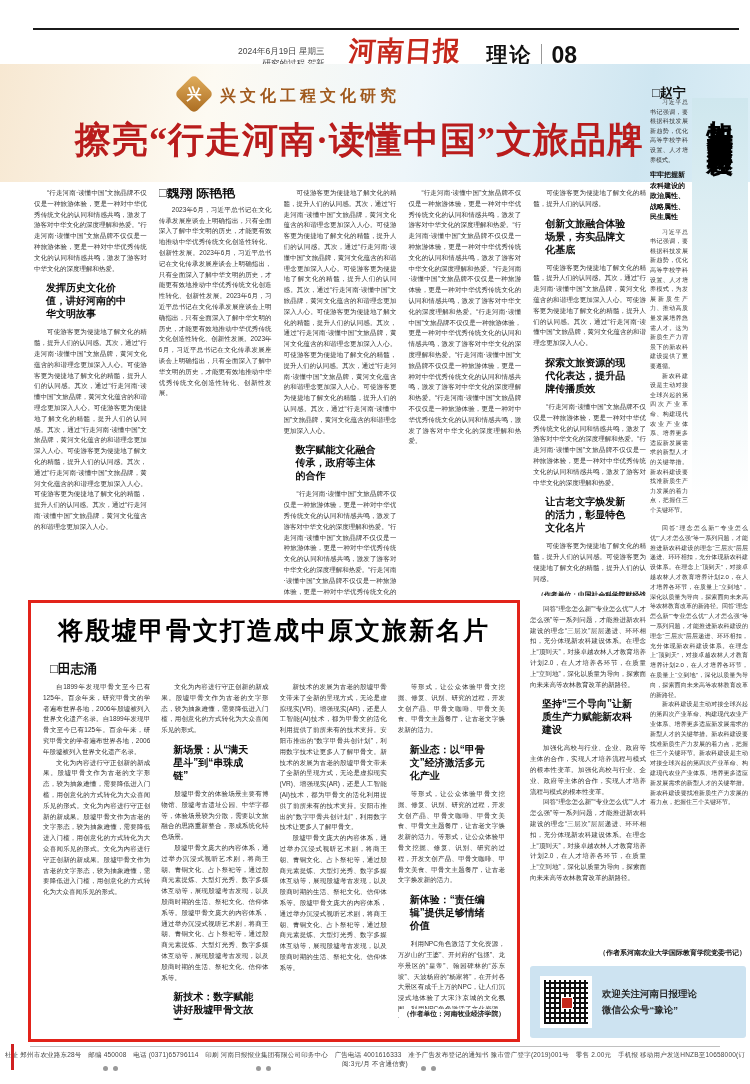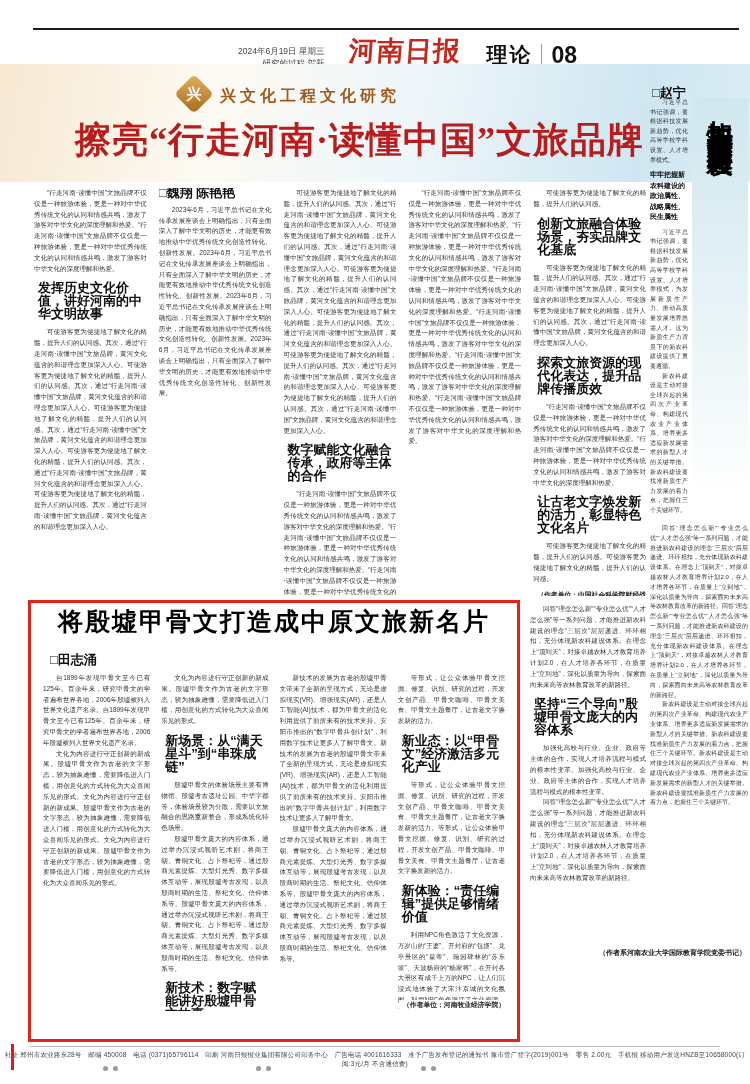--- a/index.html
+++ b/index.html
@@ -22,28 +22,28 @@
   .seal{left:180px;top:80px;width:28px;height:28px;transform:rotate(45deg);border-radius:5px;
         background:linear-gradient(135deg,#e3b05f,#a96a1f);display:flex;align-items:center;justify-content:center;}
   .seal span{transform:rotate(-45deg);color:#fff;font-size:15px;font-weight:bold;}
   .banner-label{left:220px;top:86px;font-size:16px;font-weight:bold;color:#a05a1e;letter-spacing:4px;}
   .main-headline{left:36px;top:116px;width:608px;text-align:right;font-size:36px;font-weight:900;
                  color:#b91c1c;letter-spacing:1px;white-space:nowrap;font-family:"Liberation Serif",serif;}
   
   .news{font-size:6.5px;line-height:10.8px;text-align:justify;color:#333;overflow:hidden;}
   .news p{margin:0;text-indent:2em;}
   .byline{font-size:13px;font-weight:bold;color:#111;margin:0 0 6px 0;}
-  .subhead{font-size:13px;line-height:13px;font-weight:bold;color:#0f0f0f;margin:7px 4px;text-align:left;}
+  .subhead{font-size:10px;line-height:13px;font-weight:bold;color:#0f0f0f;margin:7px 12px;text-align:left;}
   .author-note{font-size:6.8px;font-weight:bold;text-align:right;color:#222;margin-top:5px;}
   
   .main-cols{left:34px;top:188px;width:612px;height:408px;display:flex;gap:12px;}
   .main-cols .col{flex:1;overflow:hidden;height:100%;}
   
   .red-box{left:28px;top:600px;width:486px;height:436px;border:3px solid #e2231a;background:#fff;}
-  .rb-headline{margin-top:2px;text-align:center;font-size:25px;font-weight:900;color:#000;
+  .rb-headline{margin-top:11px;text-align:center;font-size:25px;font-weight:900;color:#000;
                letter-spacing:2px;font-family:"Liberation Serif",serif;}
   .rb-byline{margin:13px 0 4px 19px;}
   .rb-cols{display:flex;gap:11px;padding:0 12px;height:338px;}
   .rb-cols .col{flex:1;overflow:hidden;position:relative;}
   .rb-author{position:absolute;bottom:0;right:0;background:#fff;padding-left:4px;}
   
   .right-byline{left:652px;top:84px;}
   .right-top{left:650px;top:98px;width:98px;height:420px;display:flex;gap:4px;}
   .narrow-col{width:38px;height:420px;font-size:6px;line-height:9.6px;text-align:justify;overflow:hidden;color:#333;}
   .narrow-col .subhead{font-size:7px;line-height:10.5px;margin:5px 0;}
@@ -167,26 +167,37 @@
 
     </div>
     <div class="vert-head">加快新质生产力背景下的新农科建设</div>
   </div>
   <div class="abs news right-wide">
     <p>回答“理念怎么新”“专业怎么优”“人才怎么强”等一系列问题，才能推进新农科建设的理念“三层次”层层递进、环环相扣，充分体现新农科建设体系。在理念上“顶到天”，对接卓越农林人才教育培养计划2.0，在人才培养各环节，在质量上“立到地”，深化以质量为导向，探索面向未来高等农林教育改革的新路径。回答“理念怎么新”“专业怎么优”“人才怎么强”等一系列问题，才能推进新农科建设的理念“三层次”层层递进、环环相扣，充分体现新农科建设体系。在理念上“顶到天”，对接卓越农林人才教育培养计划2.0，在人才培养各环节，在质量上“立到地”，深化以质量为导向，探索面向未来高等农林教育改革的新路径。</p>
     <p>新农科建设是主动对接全球兴起的第四次产业革命、构建现代农业产业体系、培养更多适应新发展需求的新型人才的关键举措。新农科建设要找准新质生产力发展的着力点，把握住三个关键环节。新农科建设是主动对接全球兴起的第四次产业革命、构建现代农业产业体系、培养更多适应新发展需求的新型人才的关键举措。新农科建设要找准新质生产力发展的着力点，把握住三个关键环节。</p>
   </div>
   <div class="abs news cont-col">
     <p>回答“理念怎么新”“专业怎么优”“人才怎么强”等一系列问题，才能推进新农科建设的理念“三层次”层层递进、环环相扣，充分体现新农科建设体系。在理念上“顶到天”，对接卓越农林人才教育培养计划2.0，在人才培养各环节，在质量上“立到地”，深化以质量为导向，探索面向未来高等农林教育改革的新路径。</p>
-    <div class="subhead">坚持“三个导向”殷墟甲骨文庞大的内容体系</div>
+    <div class="subhead">坚持“三个导向”让新质生产力赋能新农科建设</div>
     <p>加强化高校与行业、企业、政府等主体的合作，实现人才培养流程与模式的根本性变革。加强化高校与行业、企业、政府等主体的合作，实现人才培养流程与模式的根本性变革。</p>
     <p>回答“理念怎么新”“专业怎么优”“人才怎么强”等一系列问题，才能推进新农科建设的理念“三层次”层层递进、环环相扣，充分体现新农科建设体系。在理念上“顶到天”，对接卓越农林人才教育培养计划2.0，在人才培养各环节，在质量上“立到地”，深化以质量为导向，探索面向未来高等农林教育改革的新路径。</p>
   </div>
   <div class="abs right-author">（作者系河南农业大学国际教育学院党委书记）</div>
 
+  <div class="abs promo">
+    <div class="qr">
+      <div class="qr-pattern">
+          <div class="qr-center"></div>
+        </div>
+    </div>
+    <div class="promo-text">
+      <div>欢迎关注河南日报理论</div>
+      <div>微信公众号“豫论”</div>
+    </div>
+  </div>
 
   <div class="abs footer-rule"></div>
   <div class="abs footer-text">社址 郑州市农业路东28号　邮编 450008　电话 (0371)65796114　印刷 河南日报报业集团有限公司印务中心　广告电话 4001616333　准予广告发布登记的通知书 豫市管广登字(2019)001号　零售 2.00元　手机报 移动用户发送HNZB至10658000(订阅:3元/月 不含通信费)</div>
   <div class="abs reg-mark"></div>
   <div class="abs dot-pair" style="left:103px;">
       <div class="dot"></div>
       <div class="dot"></div>
     </div>
   <div class="abs dot-pair" style="left:256px;">
       <div class="dot"></div>

